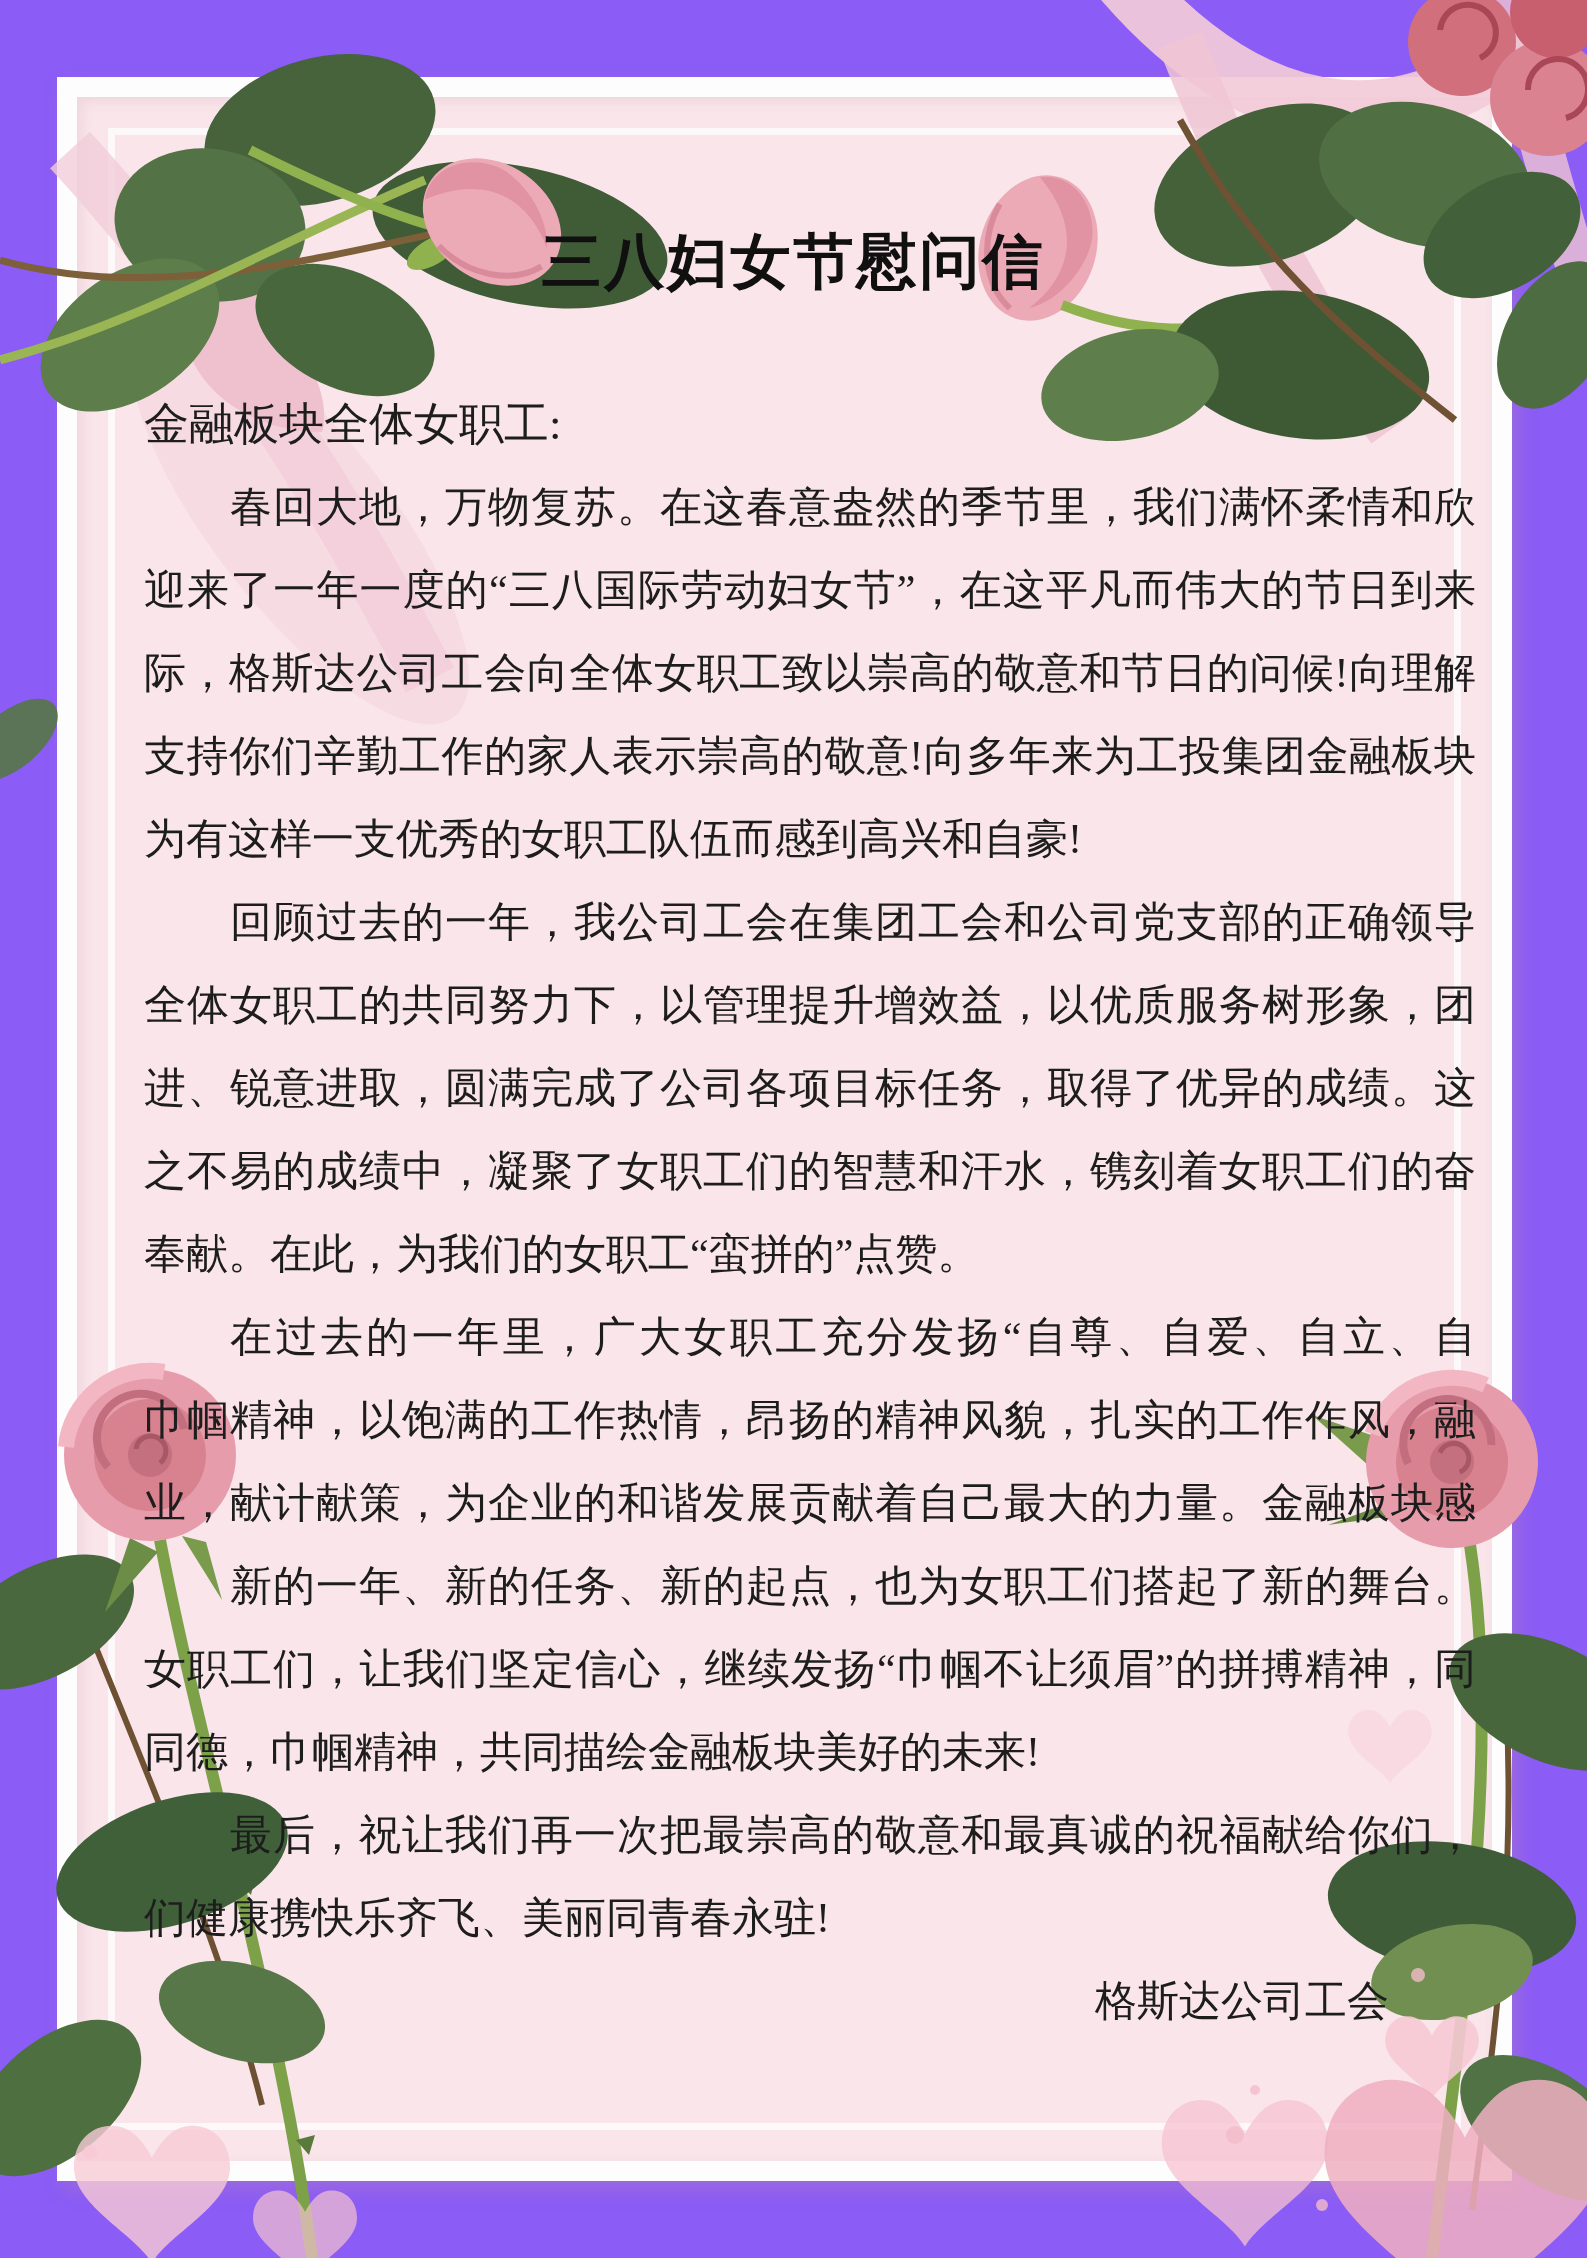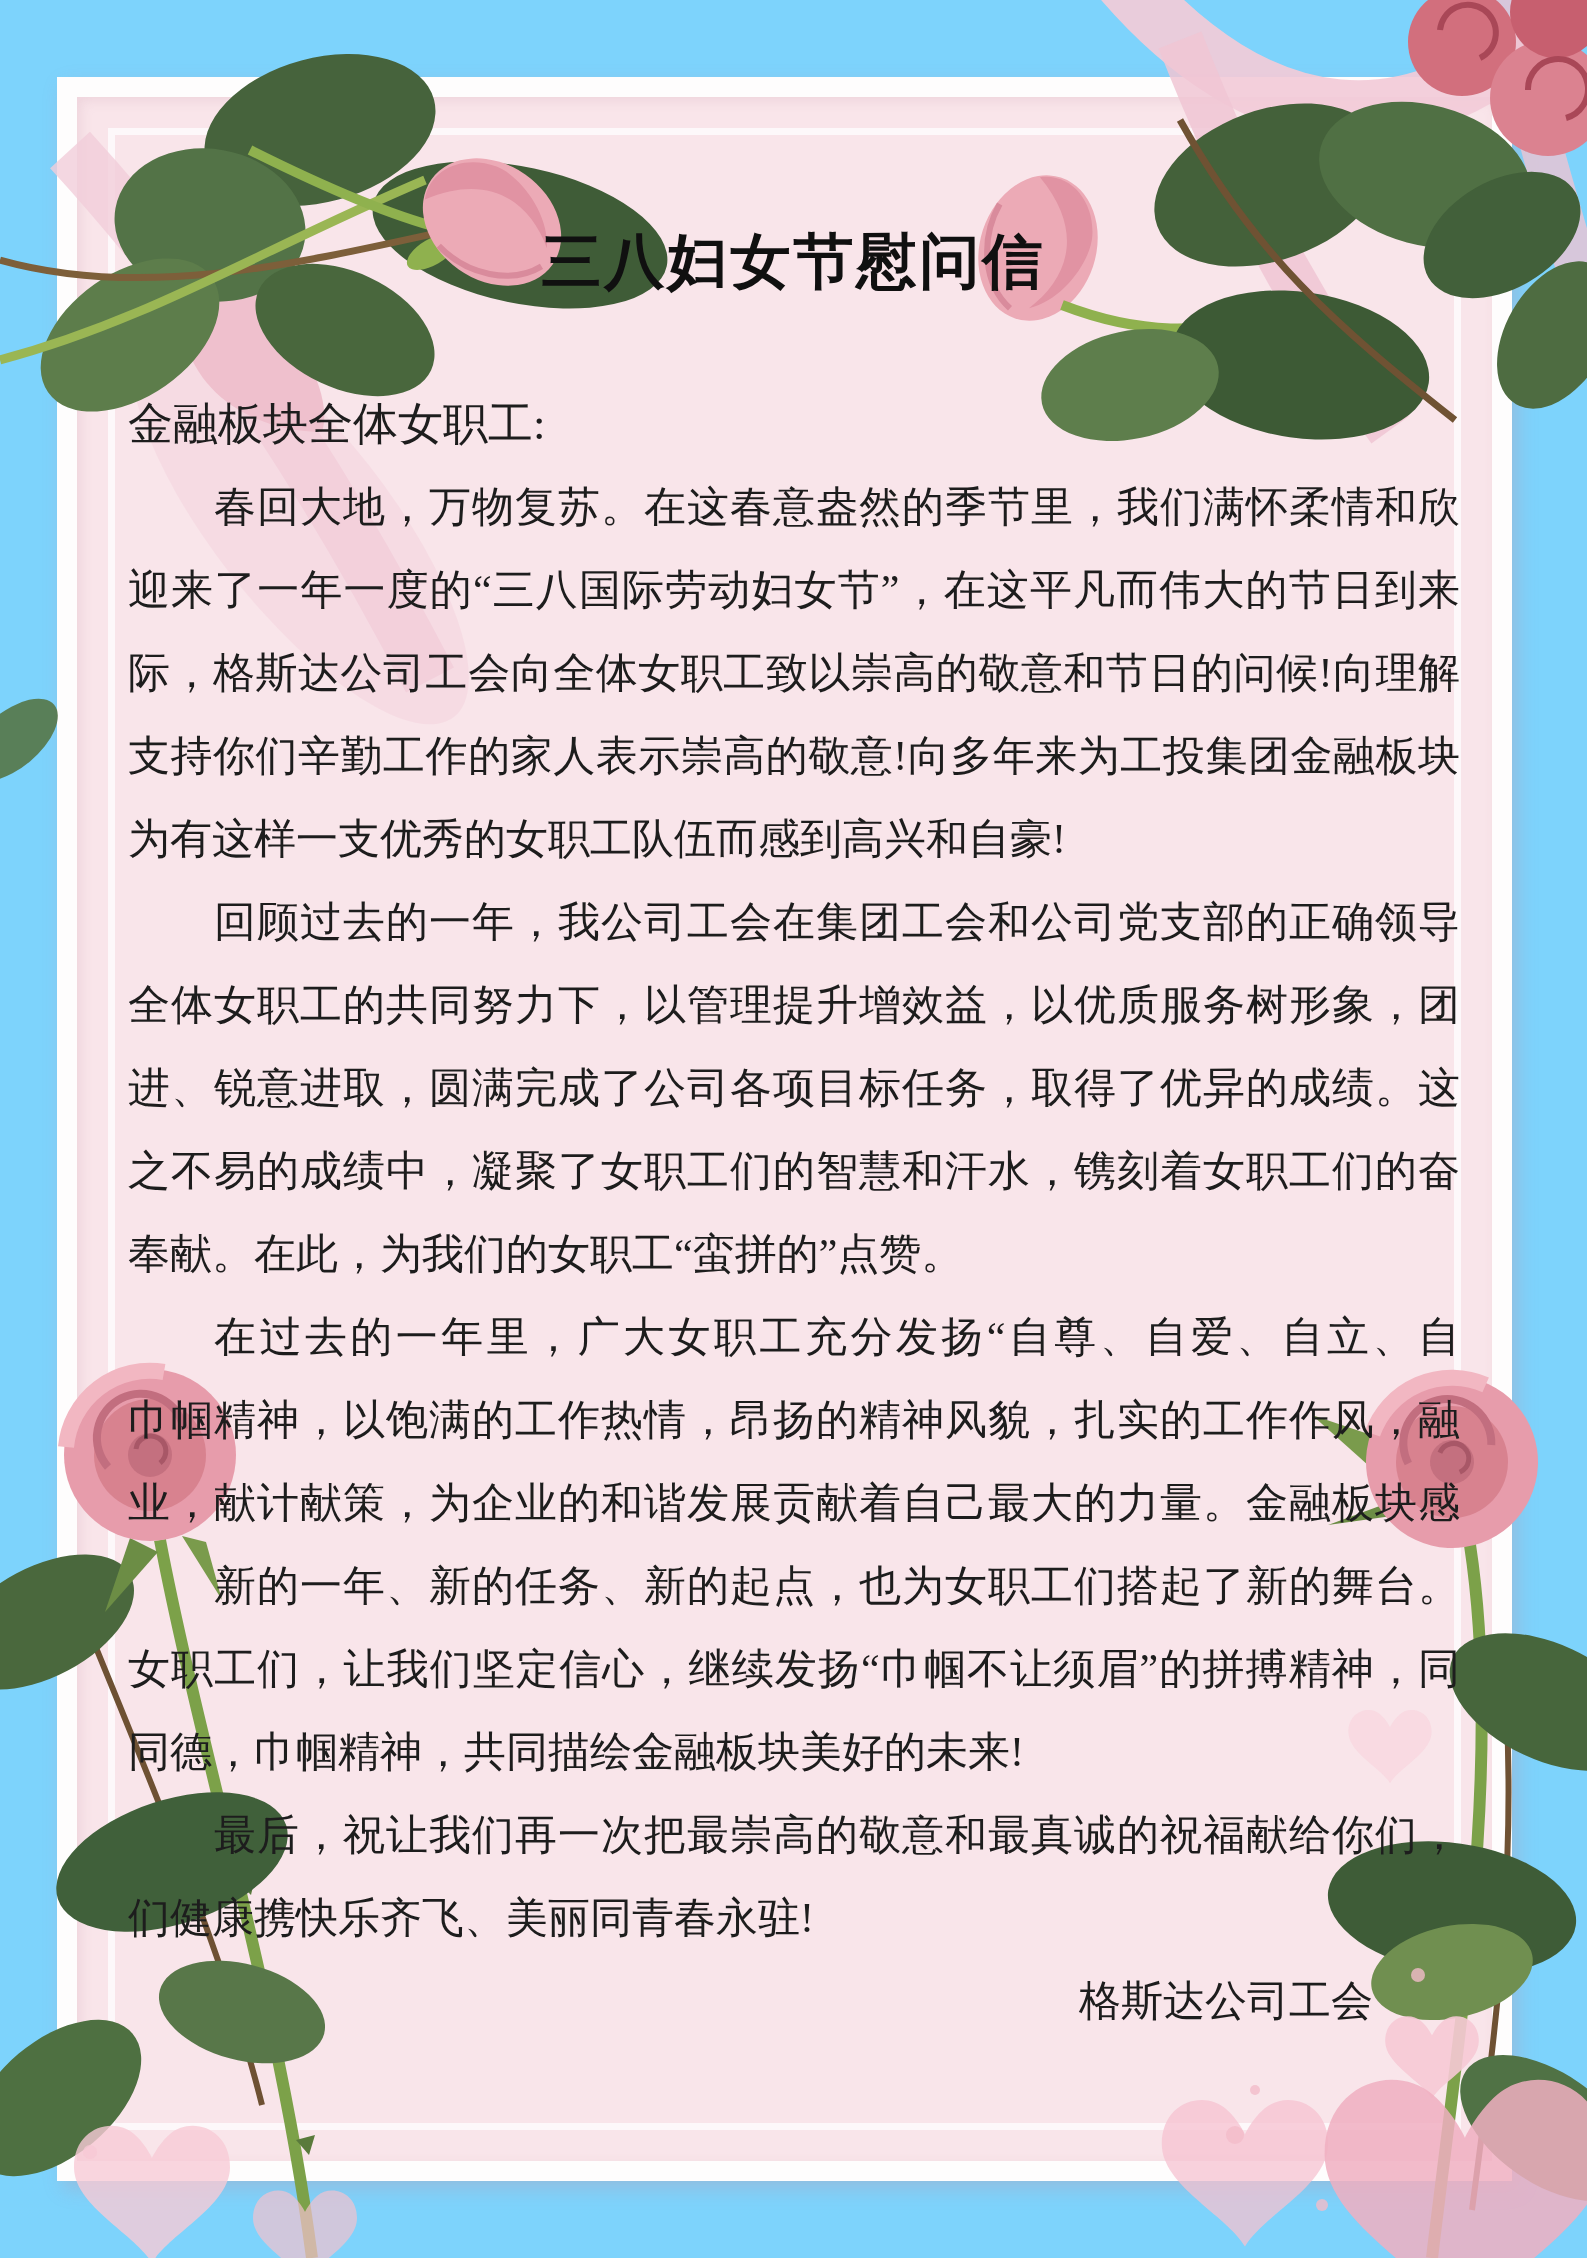--- a/index.html
+++ b/index.html
@@ -1,20 +1,20 @@
 <!DOCTYPE html>
 <html><head>
 <meta charset="utf-8">
 <style>
   html,body{margin:0;padding:0;}
   body{background:#e9d0d8;}
   .page{
     position:relative;
     width:1587px;height:2258px;
-    background:#7dd3fc;
+    background:#8b5cf6;
     overflow:hidden;
     font-family:"Liberation Serif","DejaVu Serif",serif;
   }
   
   .inner-bg{
     position:absolute;left:77px;top:97px;right:95px;bottom:97px;
     background:#f9e5ea;z-index:1;
   }
   
   .frame{
@@ -29,21 +29,21 @@
   .deco{position:absolute;left:0;top:0;z-index:3;}
   
   .title{
     position:absolute;left:0;top:222px;width:100%;
     text-align:center;
     font-family:"Liberation Sans","DejaVu Sans",sans-serif;
     font-weight:bold;font-size:60px;letter-spacing:3px;color:#101010;
     z-index:4;
   }
   .letter{
-    position:absolute;left:128px;top:383px;width:1332px;z-index:4;
+    position:absolute;left:144px;top:383px;width:1332px;z-index:4;
     color:#1d1d1d;
   }
   .line{
     height:83px;line-height:83px;font-size:42px;
     overflow:hidden;text-align:justify;
   }
   .line.full{text-align-last:justify;}
   .line.last{text-align-last:left;}
   .line.indent{text-indent:86px;}
   .salutation{font-size:45px;text-align:left;text-align-last:left;}

